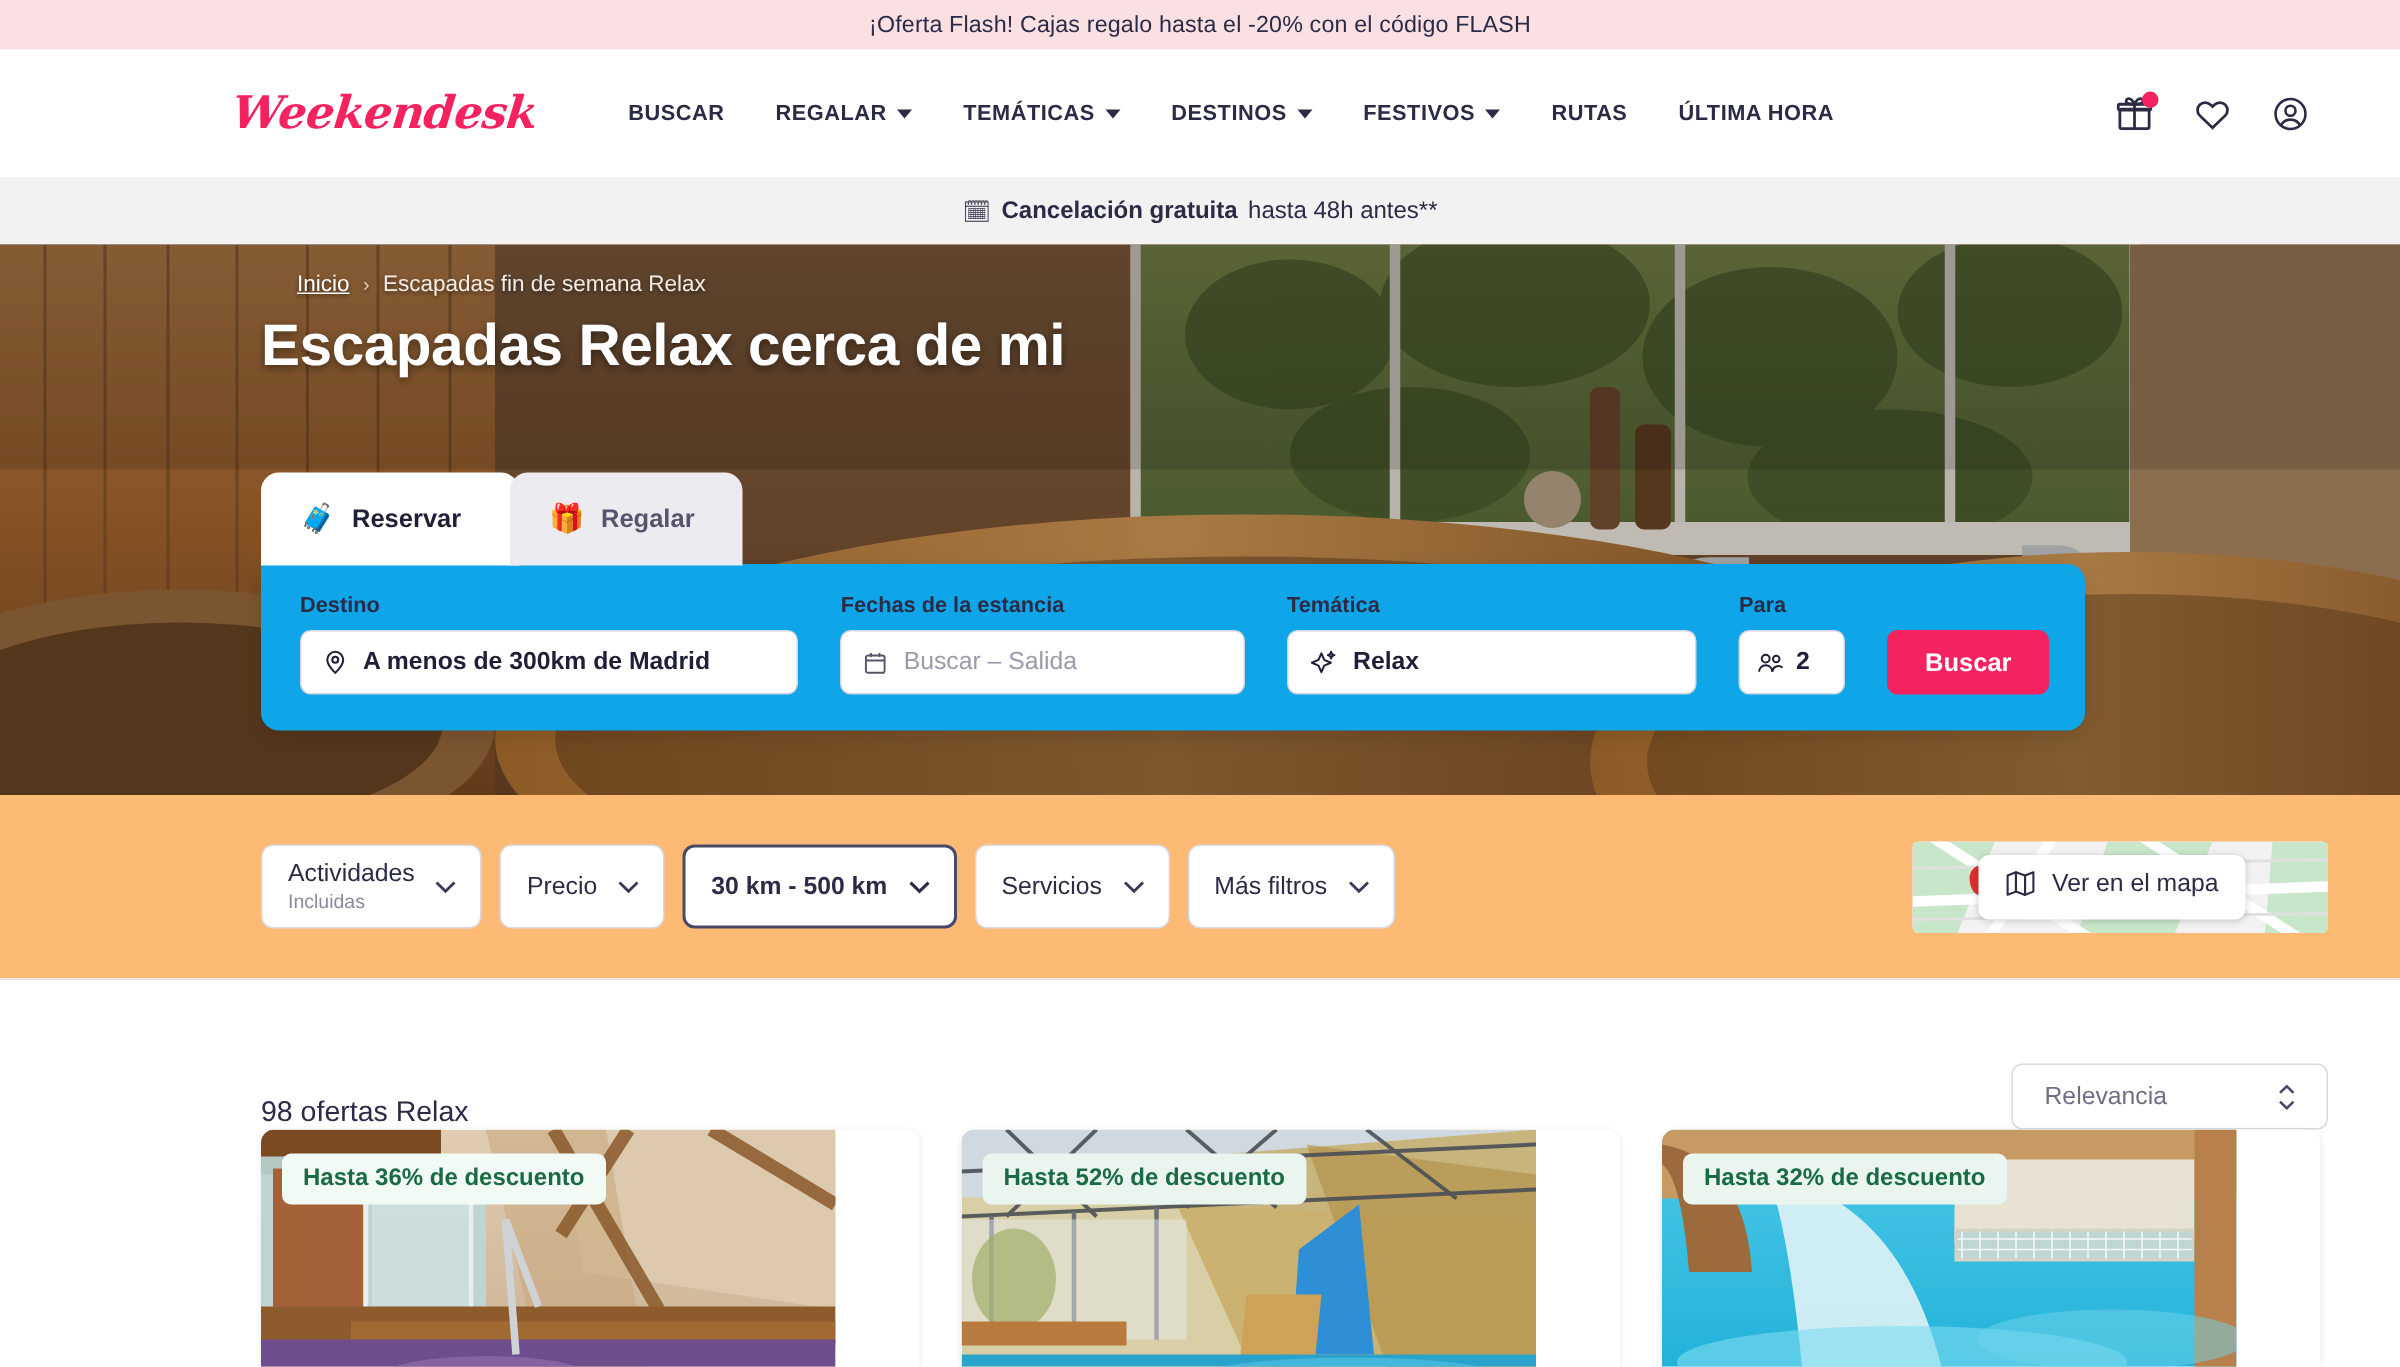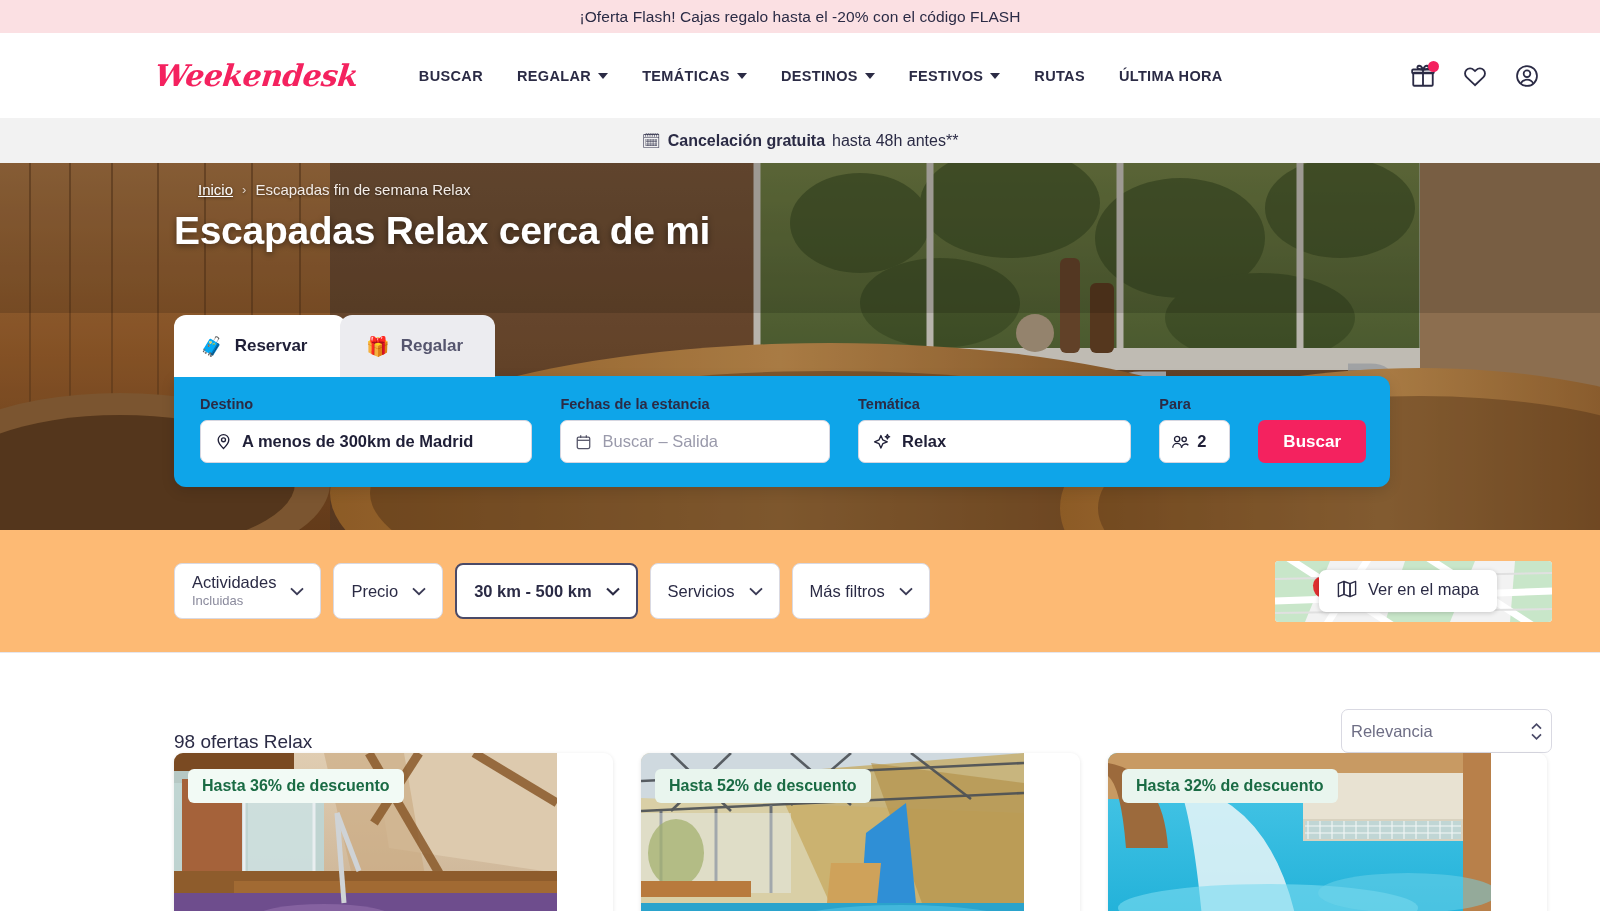--- a/index.html
+++ b/index.html
@@ -226,21 +226,21 @@
     display: flex; align-items: flex-end;
   }
   .results-count { font-size: 19px; color: #2b2b45; }
   .sort-select {
     margin-left: auto;
     width: 211px; height: 44px;
     border: 1px solid #d9d9e2;
     border-radius: 7px;
     background: #fff;
     display: flex; align-items: center;
-    padding: 0 9px;
+    padding: 0 21px;
     font-size: 16.5px; color: #6e6e85;
     cursor: pointer;
   }
   .stepper { margin-left: auto; display: flex; flex-direction: column; gap: 3px; color: #4a4a68; }
   .stepper svg { display: block; }
 
   .cards { display: flex; gap: 28px; }
   .card {
     width: 439px;
     border-radius: 9px;

